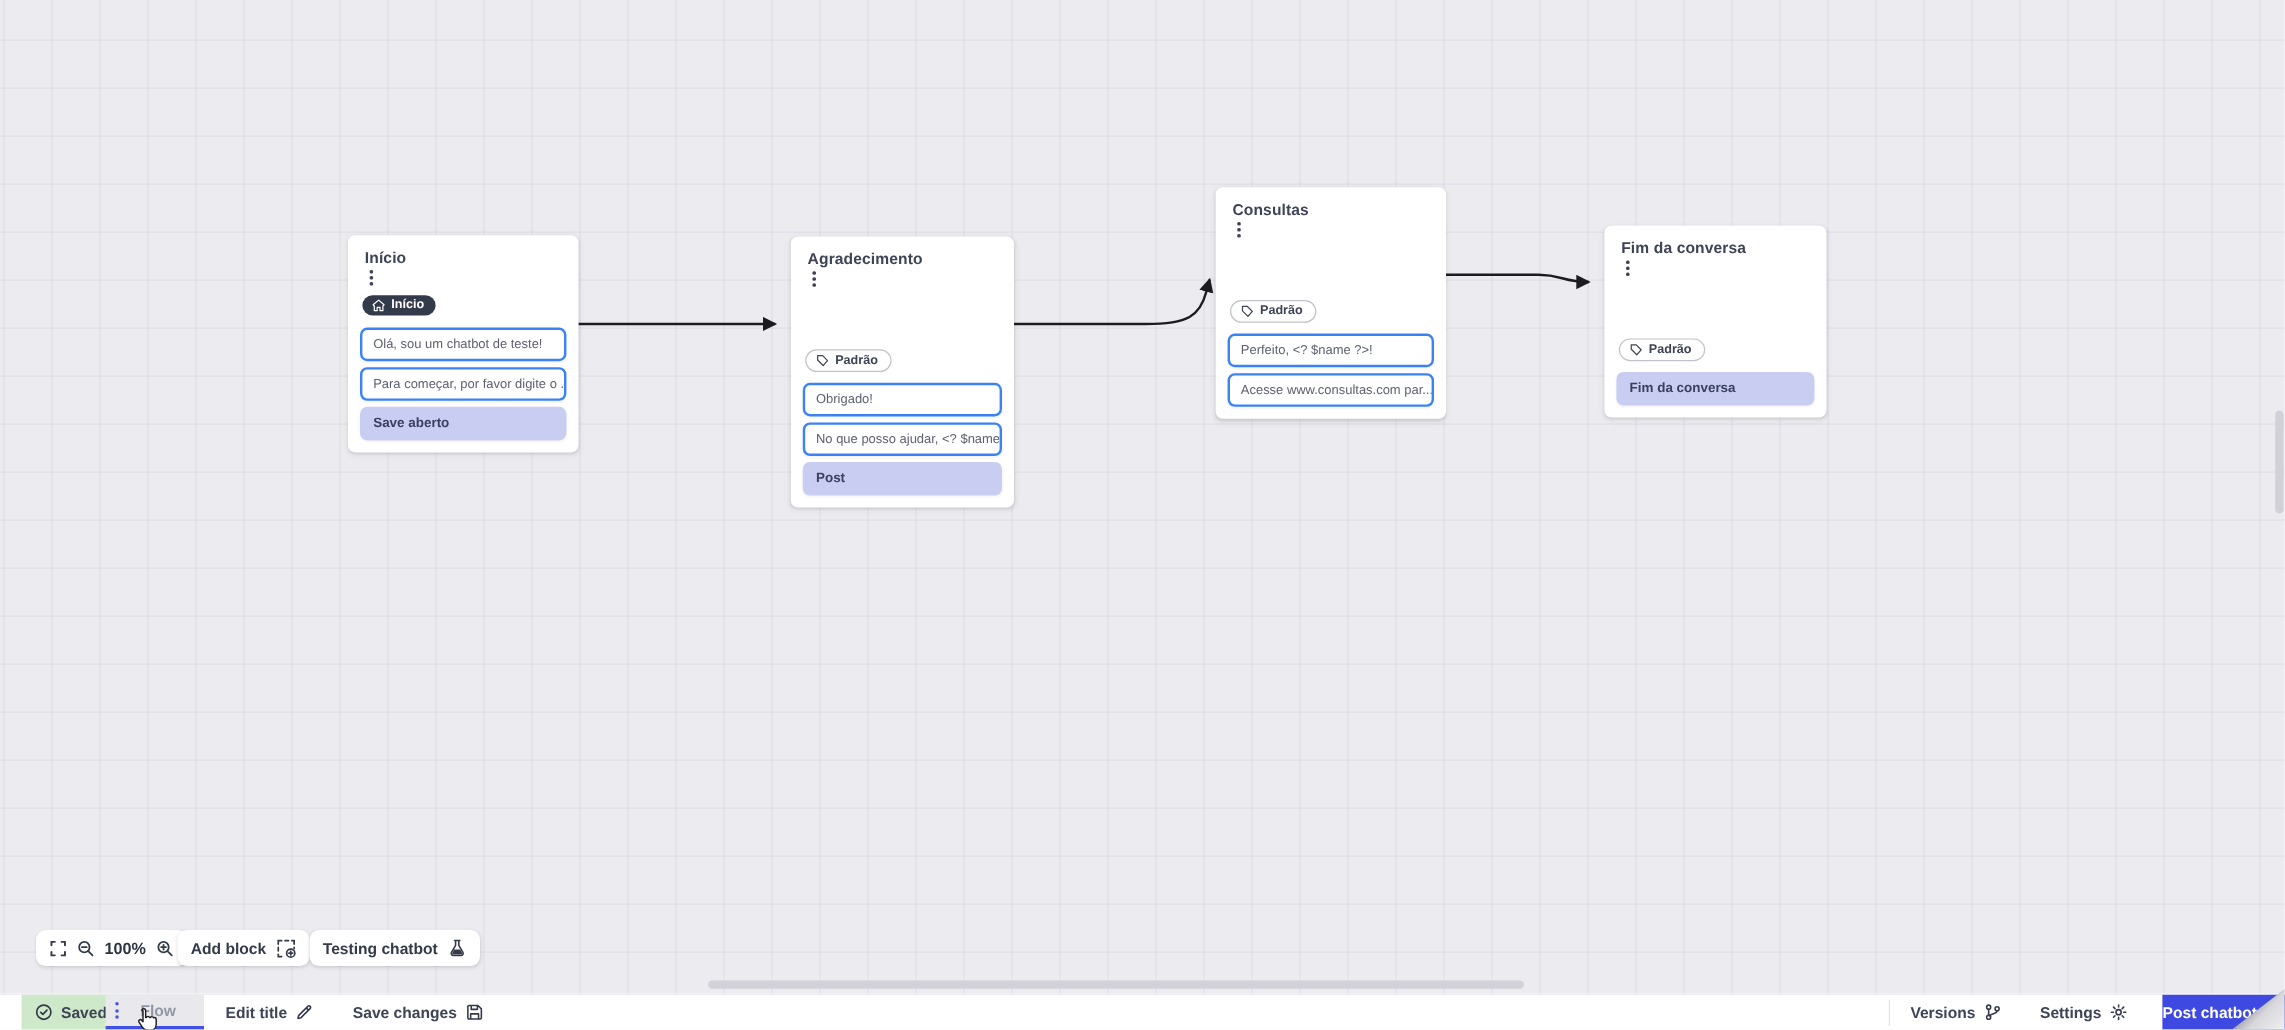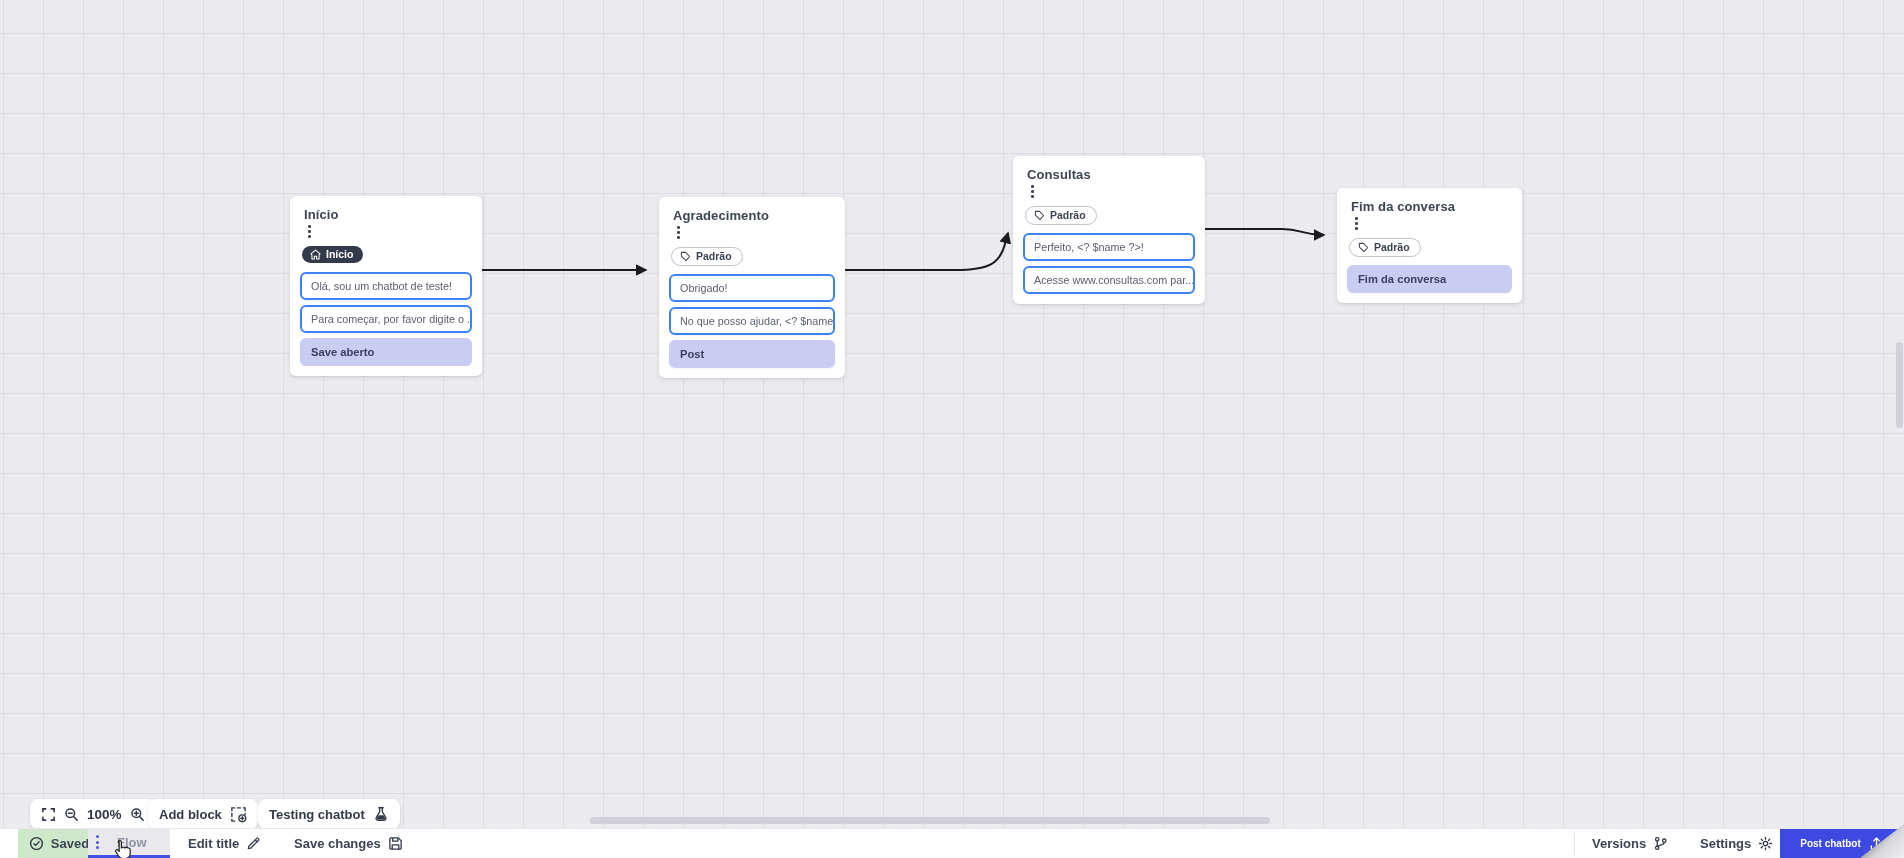--- a/index.html
+++ b/index.html
@@ -22,32 +22,32 @@
     padding:9px 10px 10px 10px; }
   .node-header { display:flex; justify-content:space-between; align-items:flex-start; padding:2px 2px 0 4px;flex-direction:column; }
   .node-title { font-size:13px; font-weight:700; color:#3E4456; letter-spacing:.1px; }
   .kebab { display:flex; flex-direction:column; gap:2.5px; padding:3px 4px; cursor:pointer; }
   .kebab i { width:2.6px; height:2.6px; border-radius:50%; background:#3E4456; }
 
   .badge-row { margin:5px 0 8px 2px; }
   .badge { display:inline-flex; align-items:center; gap:5px; font-size:10.5px; font-weight:700;
     border-radius:11px; padding:3px 10px 3px 8px; line-height:1; }
   .badge.dark { background:#333B4A; color:#fff; }
-  .badge.outline { background:#fff; color:#3E4456; border:1px solid #C3C2CC; }
+  .badge.outline { background:#fff; color:#3E4456; border:1px solid #C3C2CC;margin-top:44px; }
 
   .card { background:#fff; border:2px solid #3b82f6; border-radius:6px;
     box-shadow:0 1px 2px rgba(40,40,60,.05);
     font-size:10.8px; color:#5D6170; padding:6px 9px; margin-top:5px;
     white-space:nowrap; overflow:hidden; }
   .card.field { background:#C9CDF2; border-color:#C9CDF2; color:#3A4060; font-weight:700; font-size:11.2px; }
 
   
   .tool-card { position:absolute; top:775px; height:30px; background:#fff; border-radius:8px;
     box-shadow:0 1px 3px rgba(40,40,60,.14); display:flex; align-items:center; gap:8px;
-    padding:0 11px; color:#343A49; font-size:13px; font-weight:700;margin-top:24px; }
+    padding:0 11px; color:#343A49; font-size:13px; font-weight:700; }
   .tool-card svg { display:block; }
   .zoom-level { font-size:13.5px; font-weight:700; color:#2F3442; }
   .icon-btn { display:flex; align-items:center; cursor:pointer; }
 
   
   .hscroll { position:absolute; left:590px; top:817px; width:680px; height:7px;
     border-radius:4px; background:#D2D1D9; }
   .vscroll { position:absolute; right:1px; top:342px; width:7px; height:86px;
     border-radius:4px; background:#D2D1D9; }
 
@@ -57,22 +57,22 @@
   .bb-item { position:absolute; top:0; height:100%; display:flex; align-items:center; gap:7px;
     font-weight:600; cursor:pointer; }
   .saved-chip { left:18px; width:82px; justify-content:center; background:#CEE9C9; cursor:default; }
   .flow-tab { left:88px; width:82px; background:#E9E8EC; border-bottom:3px solid #4250E5; justify-content:flex-start; padding:0 6px; }
   .flow-tab .tab-kebab { display:flex; flex-direction:column; gap:2.5px; padding:0 5px 0 2px; }
   .flow-tab .tab-kebab i { width:3px; height:3px; border-radius:50%; background:#4A55E2; }
   .flow-tab .tab-label { color:#9196A3; font-weight:600; margin-left:6px; }
   .edit-title { left:188px; } .save-changes { left:294px; }
   .versions { left:1592px; } .settings { left:1700px; }
   .bb-divider { position:absolute; left:1574px; top:4px; height:22px; width:1px; background:#E3E2E8; }
-  .post-btn { right:0; left:auto; width:124px; background:#3D49E1; color:#fff; justify-content:center;
-    font-weight:700; font-size:10px; gap:8px; }
+  .post-btn { right:0; left:auto; width:102px; background:#3D49E1; color:#fff; justify-content:center;
+    font-weight:700; font-size:13px; gap:8px; }
 
   
   .corner-curl { position:absolute; right:0; bottom:0; width:44px; height:34px;
     clip-path:polygon(100% 0, 0 100%, 100% 100%);
     background:linear-gradient(135deg, #b9bac0 0%, #8f9096 35%, #d8d8dc 60%, #f0f0f2 100%); }
 
   .cursor { position:absolute; left:110px; top:838px; z-index:50; pointer-events:none; }
 </style>
 </head>
 <body>

